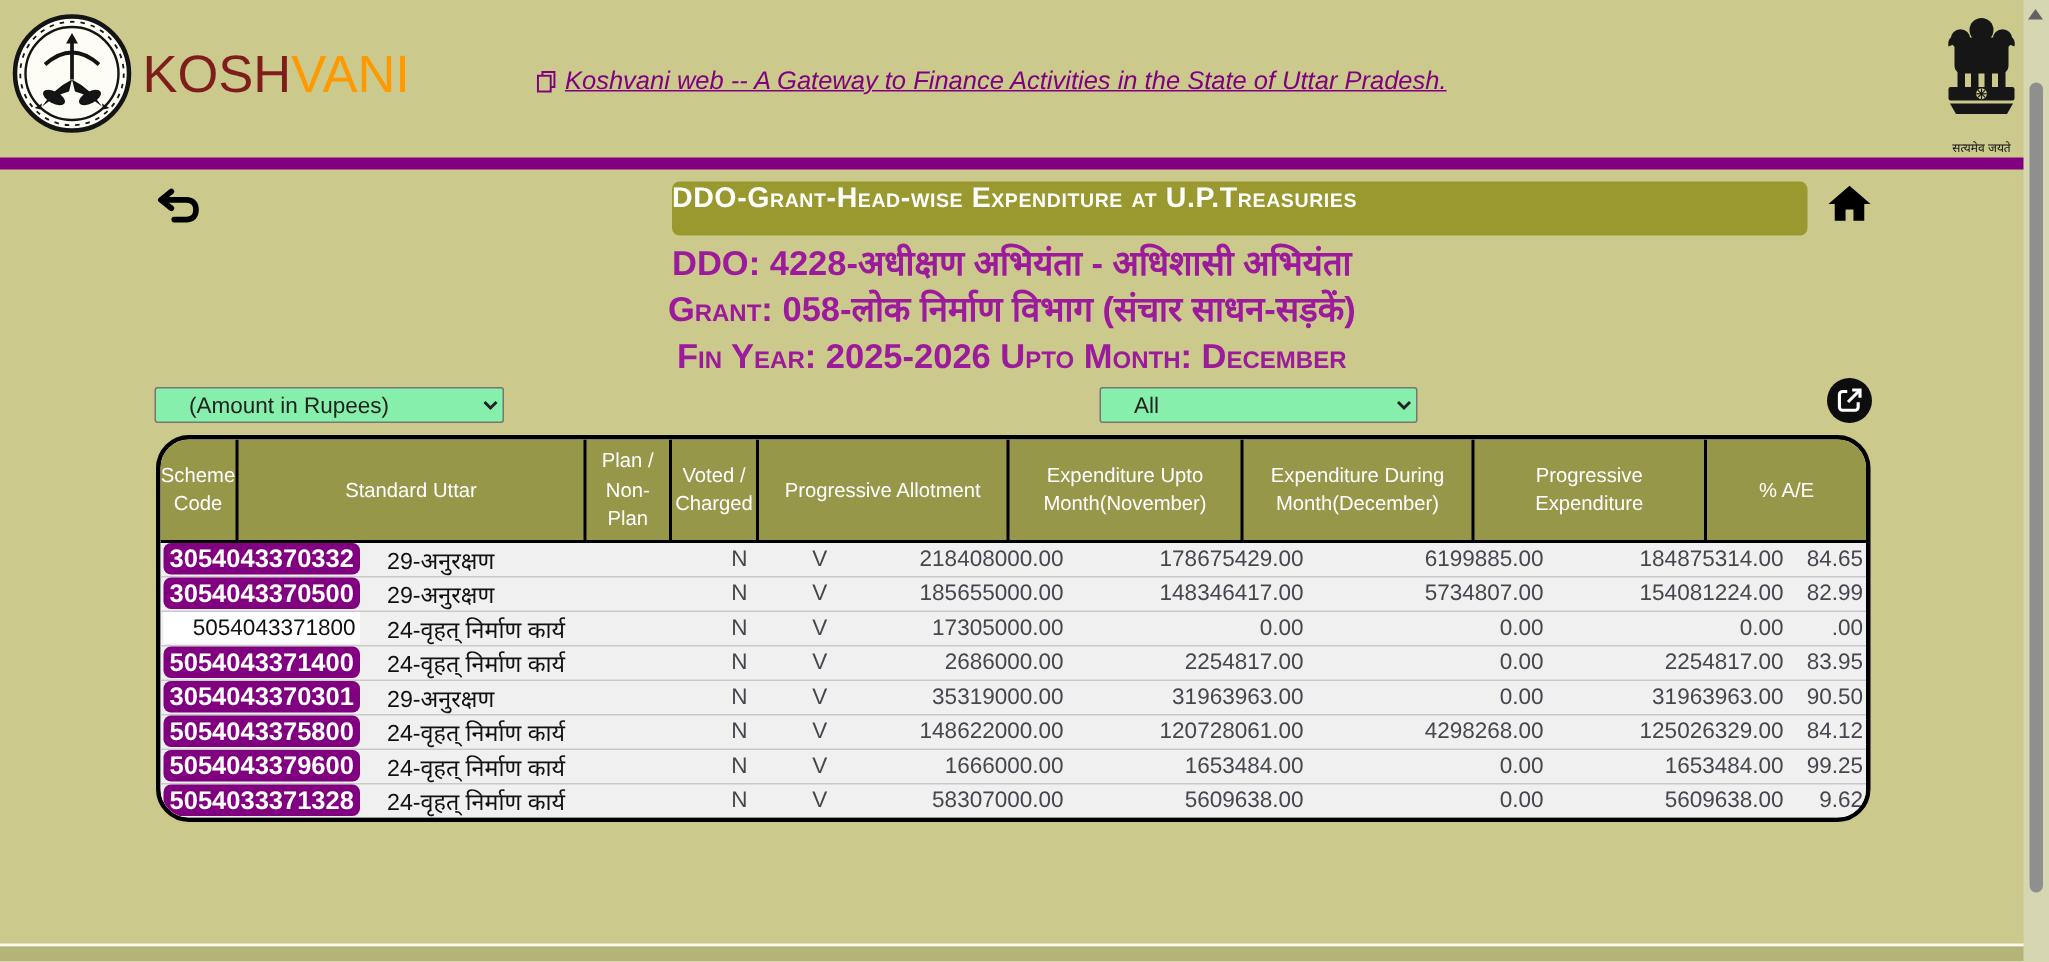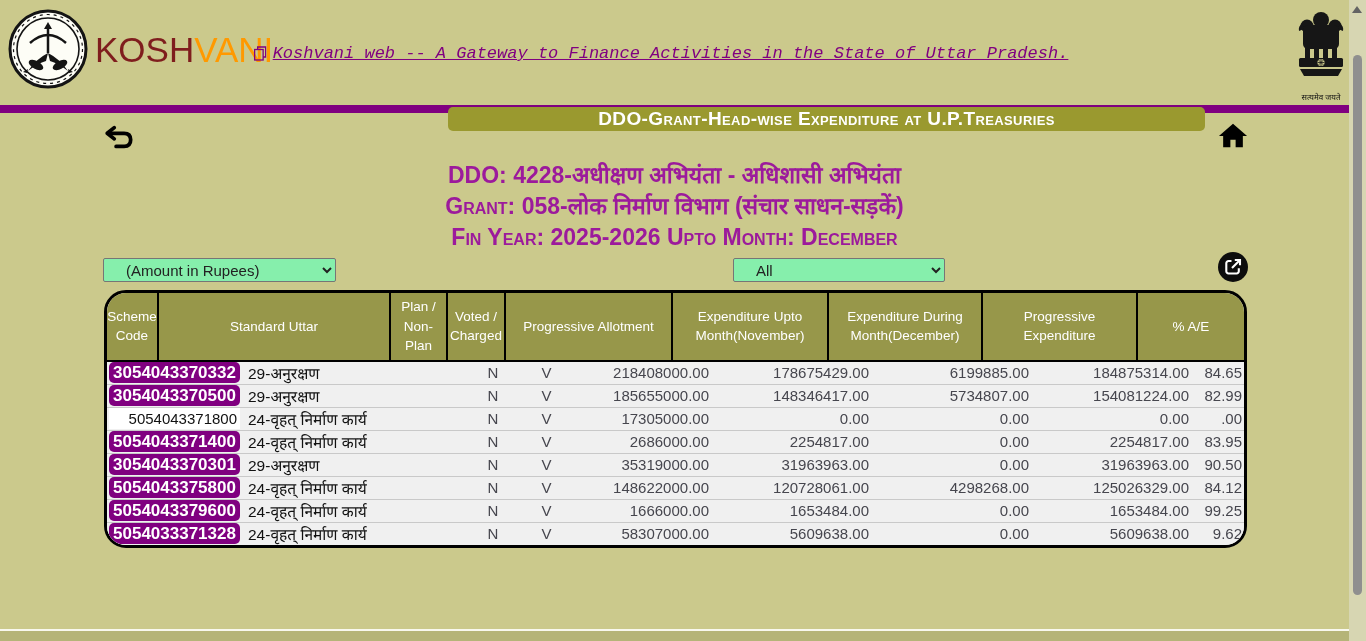--- a/index.html
+++ b/index.html
@@ -4,31 +4,31 @@
 <style>
   html,body{margin:0;padding:0}
   .page{position:relative;width:1366px;height:641px;background:#cbc98c;font-family:"Liberation Sans",sans-serif;overflow:hidden}
 
   
   .logo{position:absolute;left:8px;top:9px;width:80px;height:82px}
   .brand{position:absolute;left:95px;top:30px;font-size:35px;letter-spacing:0;white-space:nowrap}
   .brand .kosh{color:#7f1d1d}
   .brand .vani{color:#ff9900}
   .banner-link{position:absolute;top:44px;left:50%;margin-left:-22px;transform:translateX(-50%);
-    font-family:Liberation Mono, monospace;font-style:italic;font-size:17px;color:#800080;
+    font-family:Liberation Sans, sans-serif;font-style:italic;font-size:17px;color:#800080;
     text-decoration:underline;white-space:nowrap;display:flex;align-items:center;gap:6px;cursor:pointer}
   .emblem{position:absolute;right:16px;top:8px;width:58px;text-align:center}
   .emblem-caption{font-size:8px;color:#111;margin-top:1px;line-height:9px}
 
   .purple-bar{position:absolute;top:105px;left:0;width:100%;height:8px;background:#800080}
 
   
   .back-btn{position:absolute;left:103px;top:123px;width:30px;height:28px;cursor:pointer}
-  .title-bar{position:absolute;left:448px;top:107px;width:757px;height:24px;background:#9a992f;border-radius:5px;
-    color:#fff;font-variant:small-caps;font-size:19px;font-weight:600;text-align:center;line-height:24px;letter-spacing:.4px}
+  .title-bar{position:absolute;left:448px;top:121px;width:757px;height:36px;background:#9a992f;border-radius:5px;
+    color:#fff;font-variant:small-caps;font-size:19px;font-weight:600;line-height:24px;letter-spacing:.4px}
   .home-btn{position:absolute;left:1218px;top:121px;width:30px;height:29px;cursor:pointer}
 
   
   .context{position:absolute;top:160px;left:0;width:1349px;text-align:center;color:#9c1a9c;font-weight:600}
   .context .line{font-size:23px;line-height:31px;font-variant:small-caps}
 
   
   select{border:1px solid #767676;background:#86efac;color:#222;border-radius:2px;padding:0 18px;font-family:"Liberation Sans",sans-serif}
   .select1{position:absolute;left:103px;top:258px;width:233px;height:24px;font-size:15px}
   .select2{position:absolute;left:733px;top:258px;width:212px;height:24px;font-size:15px}
@@ -39,21 +39,21 @@
   .thead{display:grid;grid-template-columns:52px 232px 57px 58px 167px 156px 154px 155px 106px;background:#97974a}
   .th{color:#fff;font-size:13.5px;display:flex;align-items:center;justify-content:center;text-align:center;
     border-right:2px solid #000;border-bottom:2px solid #000;padding:4px 6px;box-sizing:border-box;min-height:60px;line-height:1.45}
   .th:last-child{border-right:none}
   .tbody .tr{display:grid;grid-template-columns:355px 62px 45px 144px 160px 160px 160px 51px;height:22px;align-items:center;background:#f0f0f0;border-top:1px solid #c9c9c9}
   .tbody .tr:first-child{border-top:none}
   .cell-code{display:flex;align-items:center;height:100%;padding-left:2px;overflow:visible;white-space:nowrap}
   .code-box{flex:0 0 131px;width:131px;height:21px;line-height:21px;border-radius:5px;text-align:center;
     font-weight:700;font-size:17px;background:#800080;color:#fff;box-sizing:border-box;cursor:pointer}
   .code-box.plain{background:#fff;color:#111;font-weight:400;font-size:15px;text-align:right;padding-right:3px;border-radius:0;cursor:default}
-  .obj{font-size:15.5px;color:#111;margin-left:8px;white-space:nowrap}
+  .obj{font-size:15.5px;color:#111;margin-left:18px;white-space:nowrap}
   .c{text-align:center;color:#46464e;font-size:15px}
   .r{text-align:right;color:#46464e;font-size:15px;padding-right:4px}
   .r.pct{padding-right:2px}
 
   
   .bottom-line{position:absolute;left:0;top:629px;width:100%;height:2px;background:#f8f8ee}
   .bottom-strip{position:absolute;left:0;top:631px;width:100%;height:10px;background:#b5b478}
 
   
   .scrollbar{position:absolute;right:0;top:0;width:17px;height:641px;background:#d7d6b2;z-index:50}

